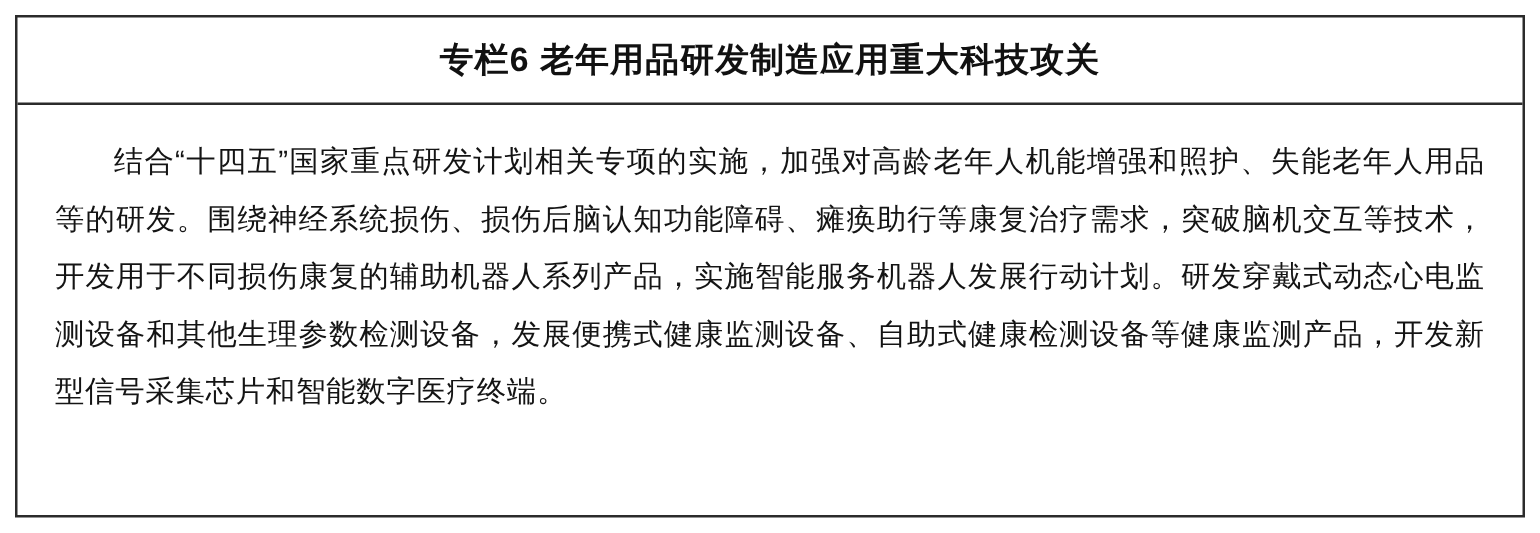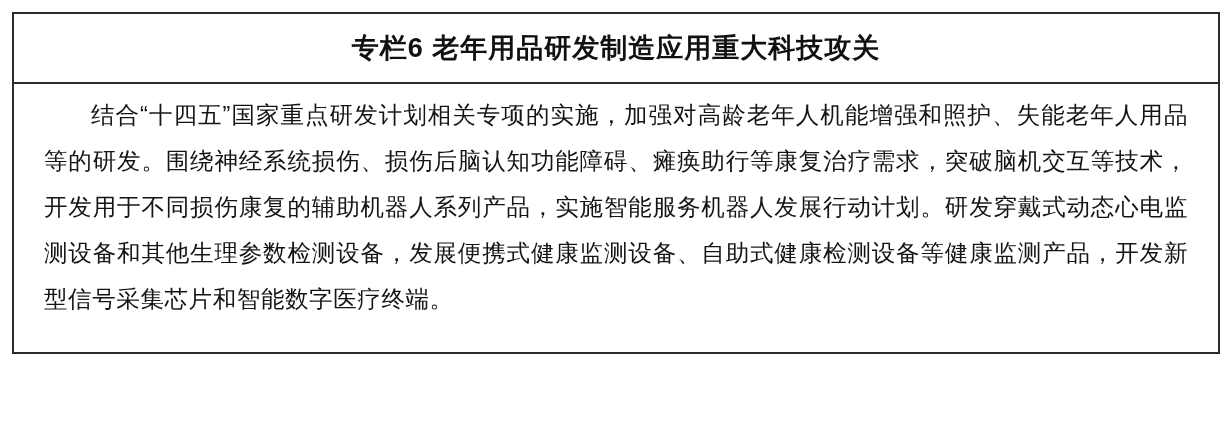--- a/index.html
+++ b/index.html
@@ -18,21 +18,21 @@
     position: relative;
     width: 1232px;
     height: 426px;
     box-sizing: border-box;
   }
   .box {
     position: absolute;
     left: 12px;
     top: 12px;
     width: 1208px;
-    height: 342px;
+    height: 402px;
     box-sizing: border-box;
     border: 2px solid #2b2b2b;
     background: #ffffff;
   }
   .box-header {
     height: 70px;
     box-sizing: border-box;
     border-bottom: 2px solid #2b2b2b;
     display: flex;
     align-items: center;
@@ -40,21 +40,21 @@
   }
   .box-title {
     font-family: "Liberation Sans", "DejaVu Sans", sans-serif;
     font-weight: bold;
     font-size: 27px;
     letter-spacing: 1px;
     color: #111111;
     white-space: nowrap;
   }
   .box-body {
-    padding: 8px 30px 14px 30px;
+    padding: 22px 30px 14px 30px;
   }
   .body-text {
     font-family: "Liberation Sans", "DejaVu Sans", sans-serif;
     font-size: 23.5px;
     line-height: 46px;
     color: #141414;
     text-align: justify;
     text-justify: inter-ideograph;
     text-indent: 2em;
     margin: 0;

